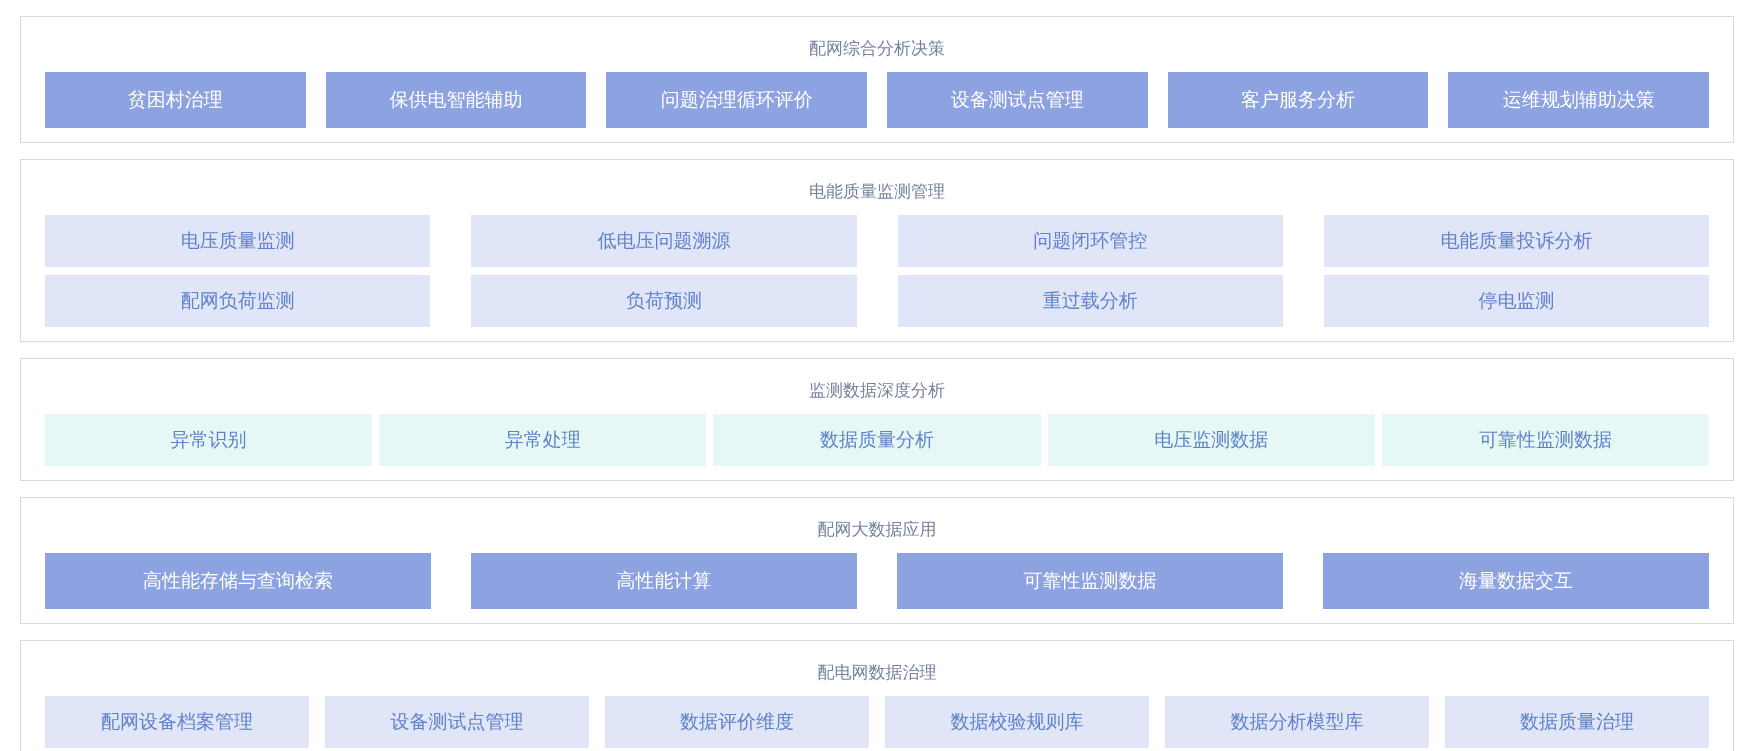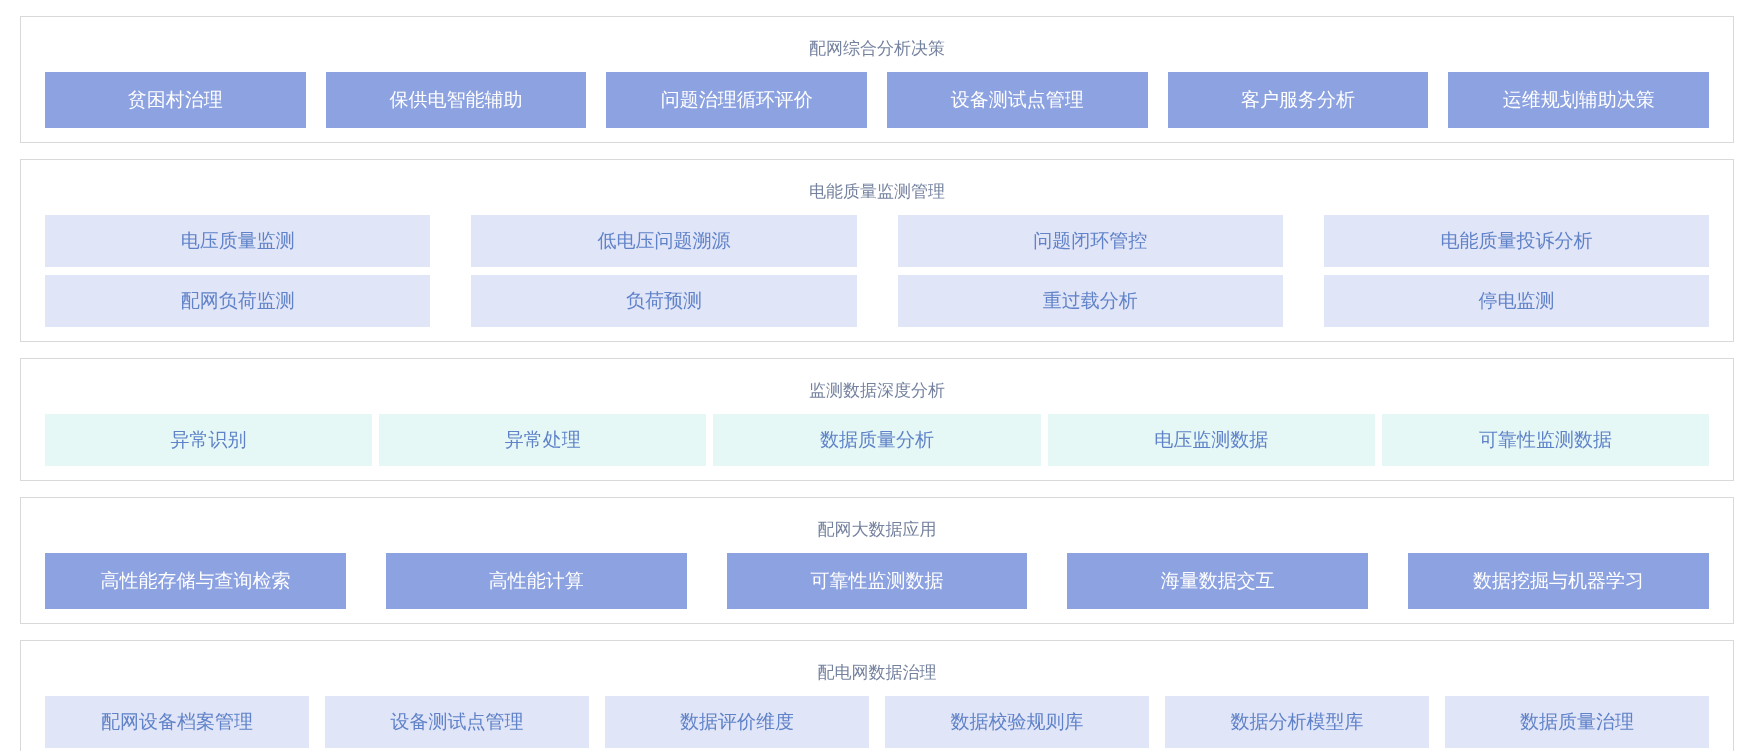--- a/index.html
+++ b/index.html
@@ -114,21 +114,20 @@
         <button type="button" class="tile">可靠性监测数据</button>
       </div>
     </section>
     <section class="panel style-solid sec-3">
     <h2 class="panel-title">配网大数据应用</h2>
   <div class="button-row">
         <button type="button" class="tile">高性能存储与查询检索</button>
         <button type="button" class="tile">高性能计算</button>
         <button type="button" class="tile">可靠性监测数据</button>
         <button type="button" class="tile">海量数据交互</button>
-        <button type="button" class="tile">数据挖掘与机器学习</button>
       </div>
     </section>
     <section class="panel style-lavender sec-4">
     <h2 class="panel-title">配电网数据治理</h2>
   <div class="button-row">
         <button type="button" class="tile">配网设备档案管理</button>
         <button type="button" class="tile">设备测试点管理</button>
         <button type="button" class="tile">数据评价维度</button>
         <button type="button" class="tile">数据校验规则库</button>
         <button type="button" class="tile">数据分析模型库</button>

